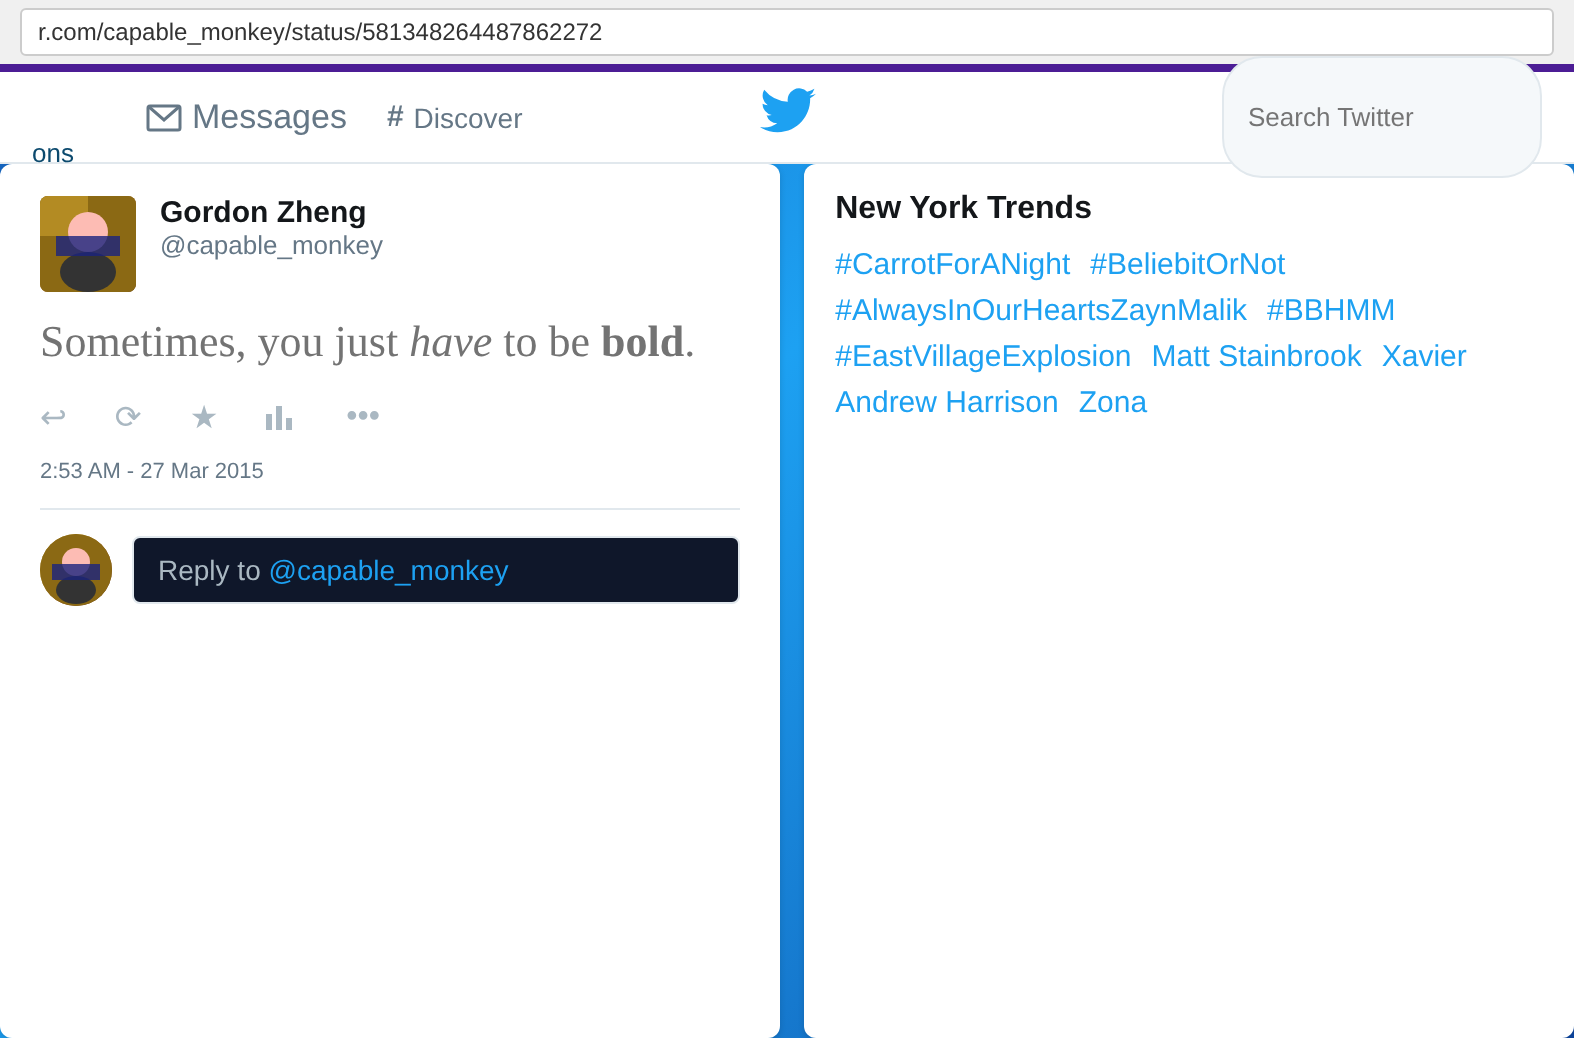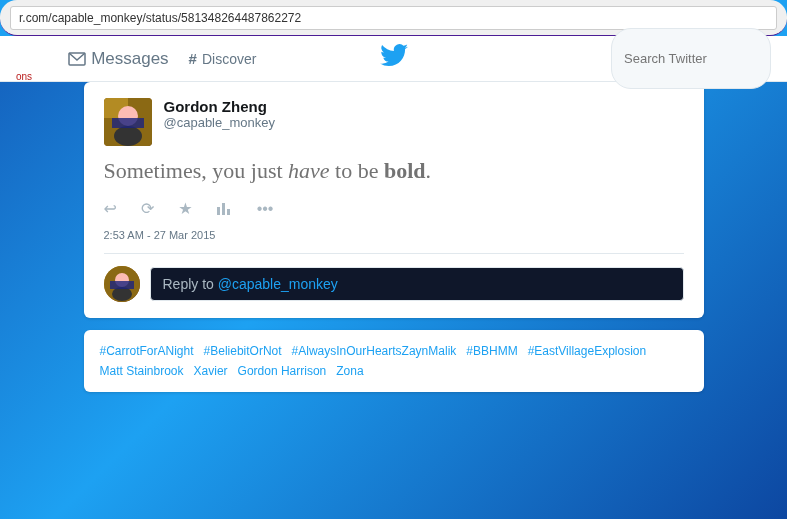--- a/index.html
+++ b/index.html
@@ -7,26 +7,25 @@
       width: 787px;
       height: 519px;
       overflow: hidden;
       font-family: -apple-system, "Helvetica Neue", Arial, sans-serif;
       background: #1da1f2;
     }
 
     
     .browser-chrome {
       background: #f0f0f0;
-      border-bottom: 1px solid #4c1d95;
+      border-bottom: 4px solid #4c1d95;
       padding: 6px 10px;
       display: flex;
       align-items: center;
       height: 36px;
-      border-radius: 17px;
     }
     .address-bar {
       flex: 1;
       background: white;
       border: 1px solid #ccc;
       border-radius: 3px;
       padding: 3px 8px;
       font-size: 12px;
       color: #333;
       height: 24px;
@@ -88,21 +87,21 @@
       display: flex;
       align-items: center;
     }
 
     
     .twitter-bg {
       background: linear-gradient(135deg, #1565c0 0%, #1da1f2 40%, #0d47a1 100%);
       min-height: 437px;
       padding: 0;
       display: flex;
-      flex-direction: column;
+      flex-direction: row;
       gap: 12px;
     }
 
     
     .tweet-card {
       background: white;
       border-radius: 6px;
       padding: 16px 20px 16px 20px;
       max-width: 620px;
       margin: 0 auto;
@@ -223,29 +222,29 @@
       font-weight: bold;
       color: #14171a;
       margin-bottom: 10px;
     }
     .trends-row {
       display: flex;
       flex-wrap: wrap;
       gap: 6px 10px;
     }
     .trend-item {
-      font-size: 12px;
+      font-size: 15px;
       color: #1da1f2;
       cursor: pointer;
     }
 
     
     .nav-partial {
-      font-size: 10px;
-      color: #b91c1c;
+      font-size: 13px;
+      color: #0c4a6e;
       margin-right: 16px;
       margin-top: 36px;
     }
 
     .hash-icon {
       font-size: 15px;
       color: #657786;
       font-weight: bold;
     }
   </style>
@@ -336,26 +335,27 @@
           <rect x="6" y="15" width="24" height="8" fill="#1a237e" opacity="0.8"></rect>
         </svg>
       </div>
       <div class="reply-input">
         <span>Reply to </span><span class="reply-mention">@capable_monkey</span>
       </div>
     </div>
   </div>
 
   <div class="trends-card">
+    <div class="trends-title">New York Trends</div>
     <div class="trends-row" id="trends-container">
     <span class="trend-item">#CarrotForANight</span>
         <span class="trend-item">#BeliebitOrNot</span>
         <span class="trend-item">#AlwaysInOurHeartsZaynMalik</span>
         <span class="trend-item">#BBHMM</span>
         <span class="trend-item">#EastVillageExplosion</span>
         <span class="trend-item">Matt Stainbrook</span>
         <span class="trend-item">Xavier</span>
-        <span class="trend-item">Gordon Harrison</span>
+        <span class="trend-item">Andrew Harrison</span>
         <span class="trend-item">Zona</span>
       </div>
   </div>
 
 </div>
 
 </body></html>

